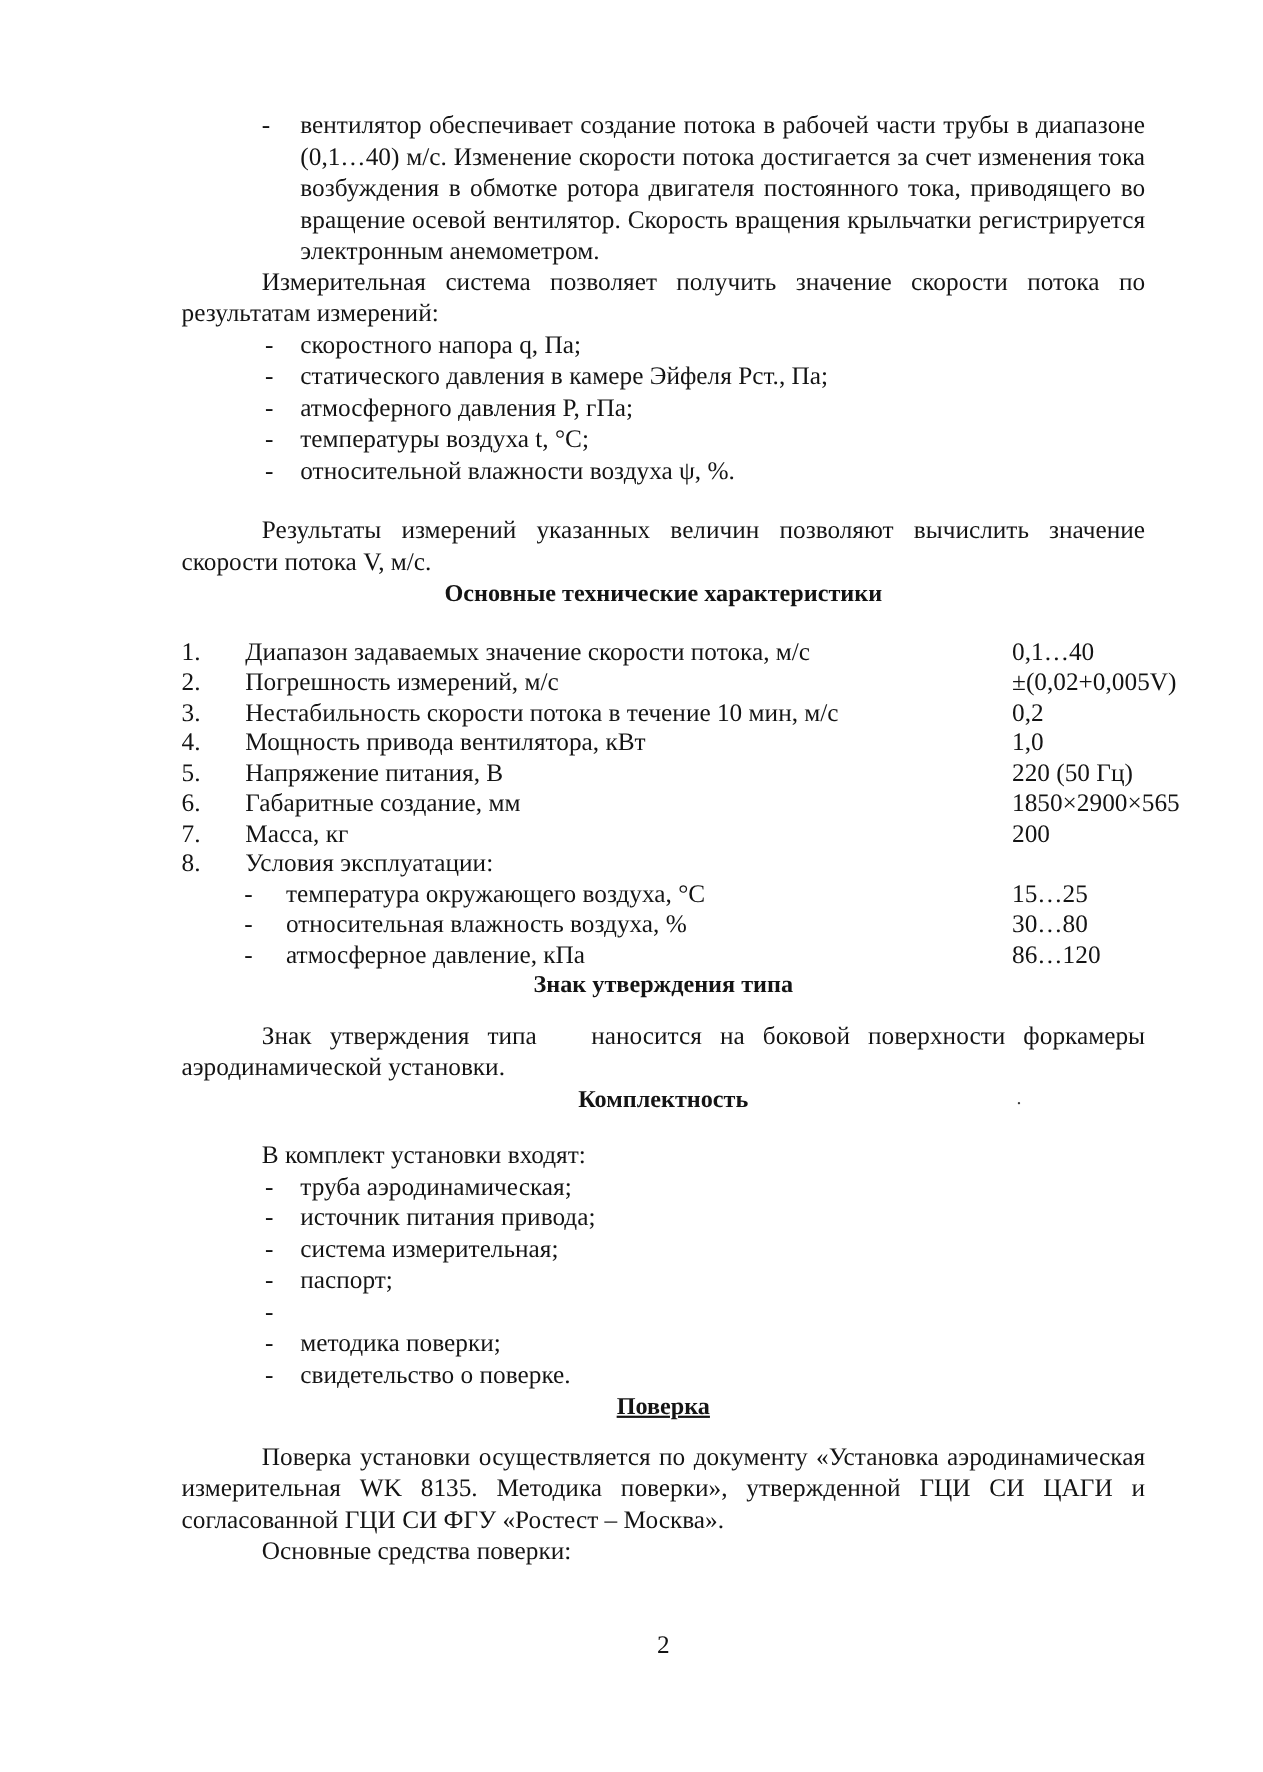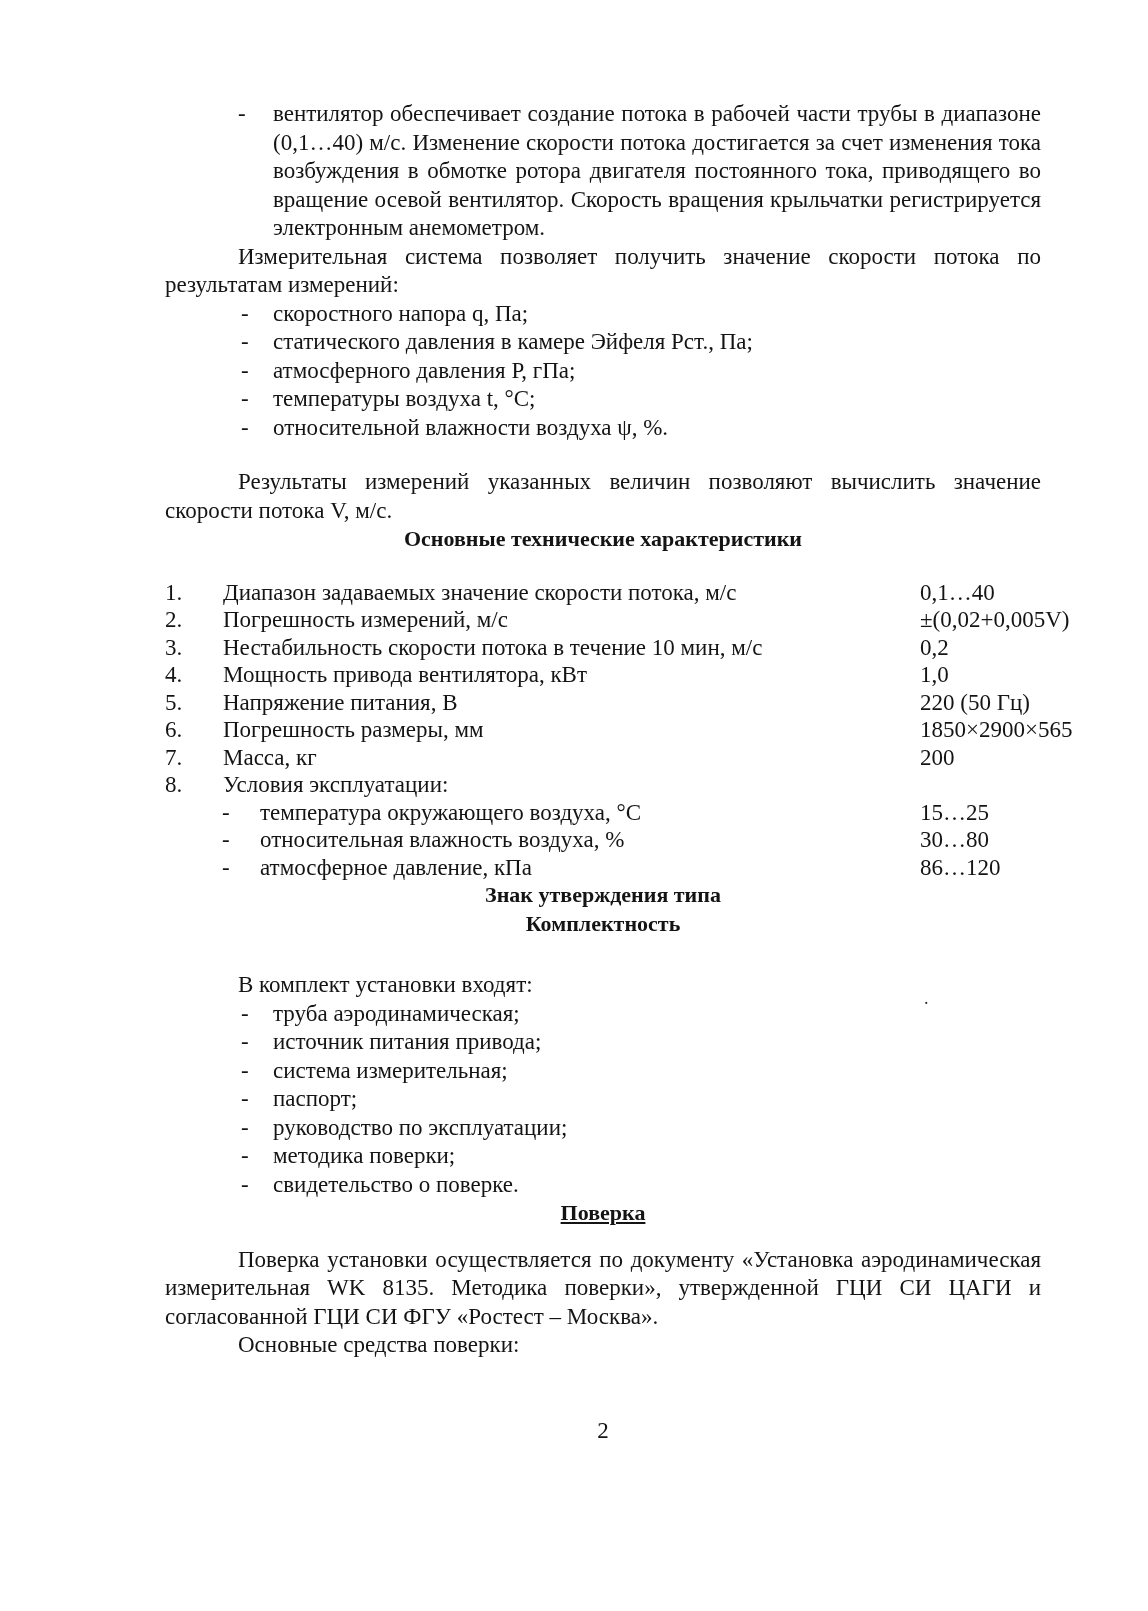--- a/index.html
+++ b/index.html
@@ -69,21 +69,21 @@
   .tech-row .value { flex: 0 0 auto; white-space: nowrap; text-align: center; }
   .tech-row.sub { padding-left: 57px; }
   .tech-row.sub .marker { flex: 0 0 38px; }
   .tech-row.sub .label { flex: 0 0 660px; }
 
   .mt-results { margin-top: 26px; }
   .mt-h1 { margin-top: 18px; }
   .mt-h2 { margin-top: 6px; }
   .mt-p4 { margin-top: 18px; }
   .mt-h3 { margin-top: 29px; }
-  .mt-p5 { margin-top: 33px; }
+  .mt-p5 { margin-top: 23px; }
   .mt-h4 { margin-top: 6px; text-decoration: underline; }
   .mt-p6 { margin-top: 18px; }
 
   .page-number {
     margin-top: 57px;
     text-align: center;
   }
 
   .artifact-dot {
     position: absolute;
@@ -154,21 +154,21 @@
         <span class="label">Мощность привода вентилятора, кВт</span>
         <span class="value">1,0</span>
       </div>
       <div class="tech-row">
         <span class="num">5.</span>
         <span class="label">Напряжение питания, В</span>
         <span class="value">220 (50 Гц)</span>
       </div>
       <div class="tech-row">
         <span class="num">6.</span>
-        <span class="label">Погрешность размеры, мм</span>
+        <span class="label">Габаритные создание, мм</span>
         <span class="value">1850×2900×565</span>
       </div>
       <div class="tech-row">
         <span class="num">7.</span>
         <span class="label">Масса, кг</span>
         <span class="value">200</span>
       </div>
       <div class="tech-row">
         <span class="num">8.</span>
         <span class="label">Условия эксплуатации:</span>
@@ -185,20 +185,21 @@
         <span class="value">30…80</span>
       </div>
       <div class="tech-row sub">
         <span class="marker">-</span>
         <span class="label">атмосферное давление, кПа</span>
         <span class="value">86…120</span>
       </div>
     </div>
 
     <h3 class="sec-title mt-h2">Знак утверждения типа</h3>
+    <p class="just indent mt-p4">Знак утверждения типа &nbsp;&nbsp;наносится на боковой поверхности форкамеры аэродинамической установки.</p>
 
     <h3 class="sec-title mt-h3">Комплектность</h3>
     <p class="indent mt-p5">В комплект установки входят:</p>
     <ul class="dash-list">
       <li>
         <span class="marker">-</span>
         <span>труба аэродинамическая;</span>
       </li>
       <li>
         <span class="marker">-</span>
@@ -207,21 +208,20 @@
       <li>
         <span class="marker">-</span>
         <span>система измерительная;</span>
       </li>
       <li>
         <span class="marker">-</span>
         <span>паспорт;</span>
       </li>
       <li>
         <span class="marker">-</span>
-        <span>руководство по эксплуатации;</span>
       </li>
       <li>
         <span class="marker">-</span>
         <span>методика поверки;</span>
       </li>
       <li>
         <span class="marker">-</span>
         <span>свидетельство о поверке.</span>
       </li>
     </ul>

